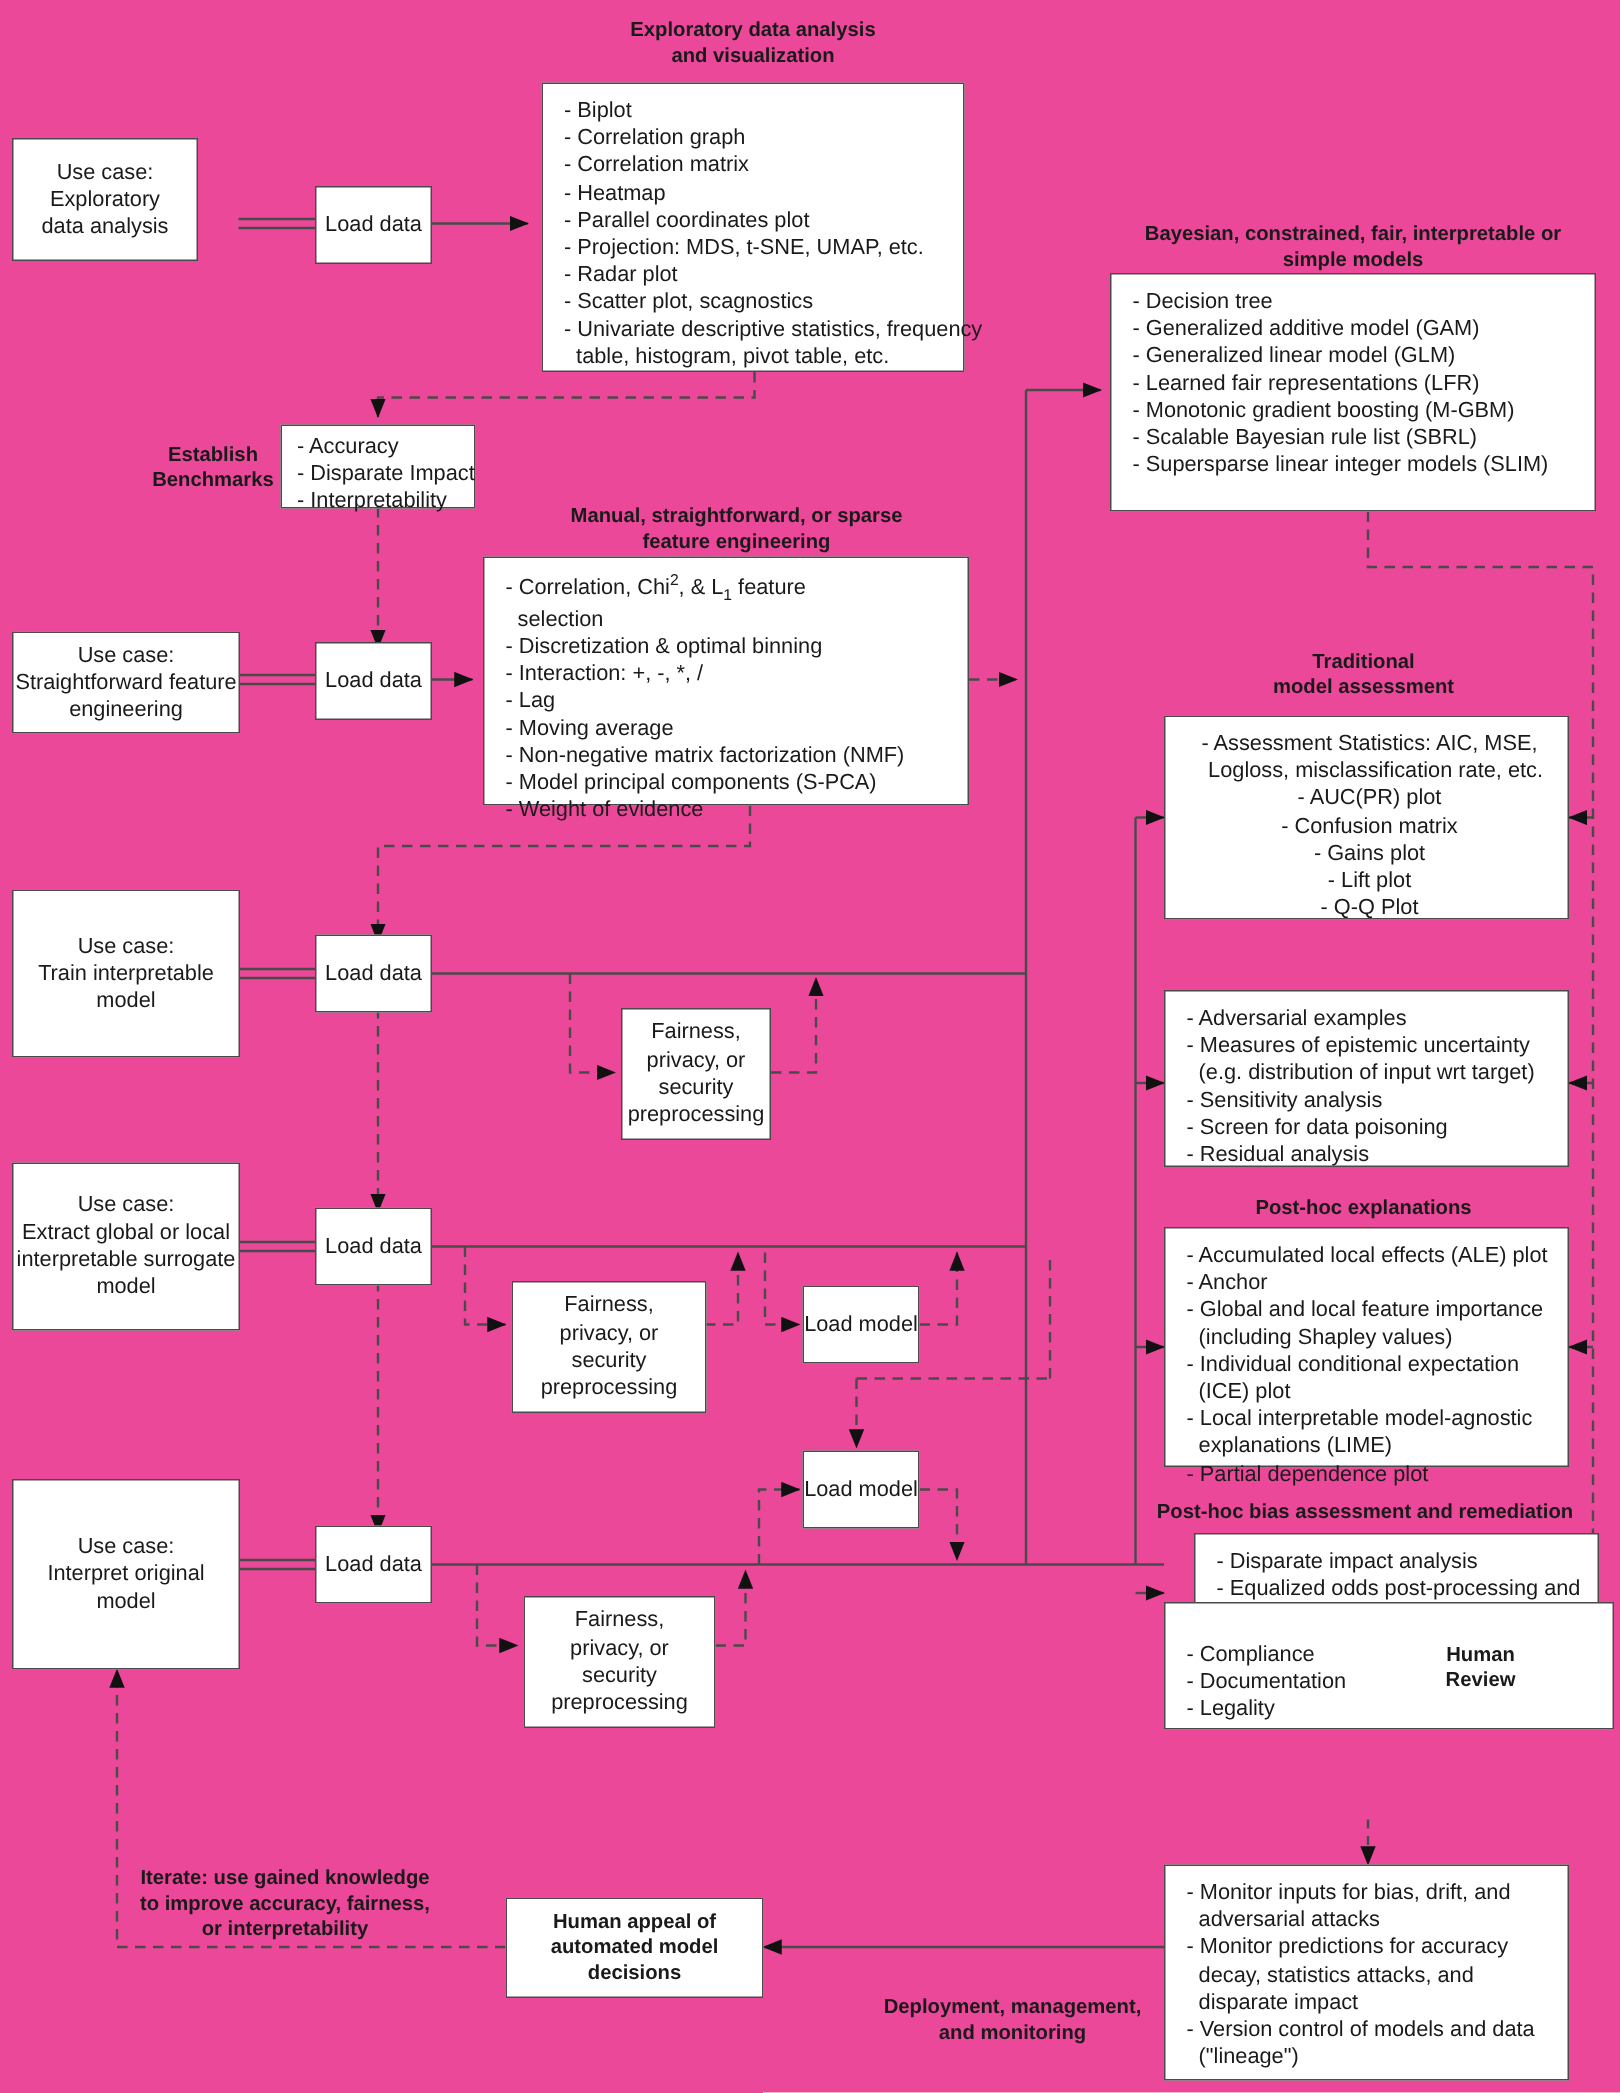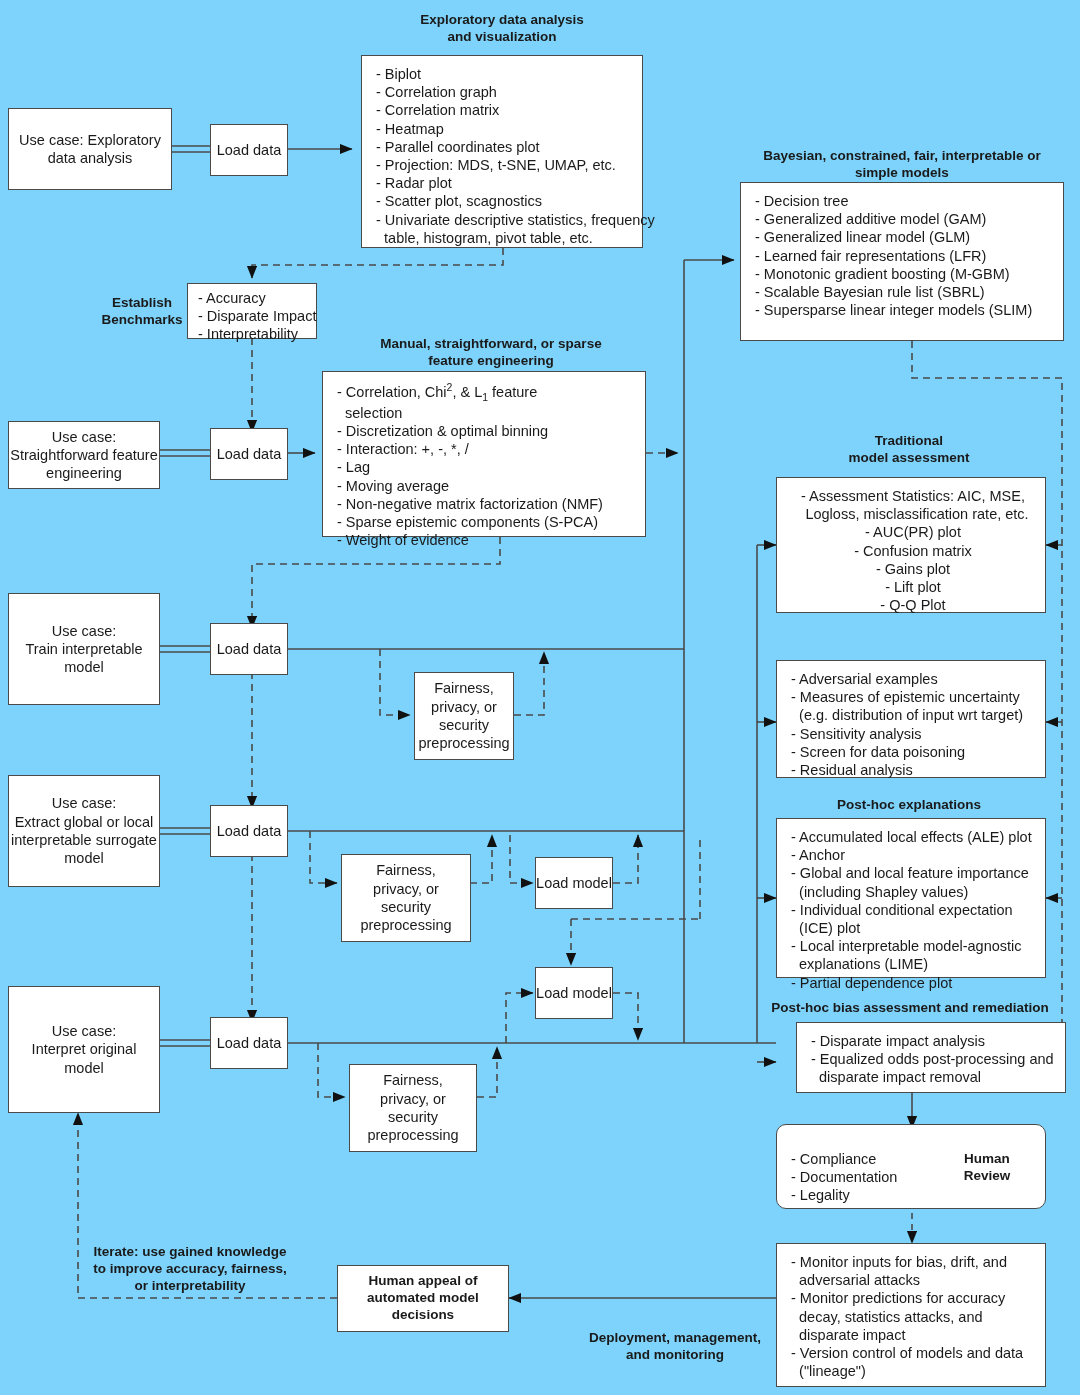--- a/index.html
+++ b/index.html
@@ -1,17 +1,17 @@
 <!DOCTYPE html>
 <html><head>
 <meta charset="utf-8">
 <style>
   html,body{margin:0;padding:0;background:#ffffff;}
   body{font-family:"Liberation Sans",sans-serif;color:#1a1a1a;}
-  #canvas{position:relative;width:1080px;height:1395px;background:#7dd3fc;overflow:hidden;}
+  #canvas{position:relative;width:1080px;height:1395px;background:#ec4899;overflow:hidden;}
   .box{position:absolute;border:1.6px solid #4a4a4a;background:#ffffff;box-sizing:border-box;}
   .box.center{display:flex;align-items:center;justify-content:center;text-align:center;}
   .title{position:absolute;font-weight:bold;text-align:center;line-height:1.25;font-size:13.5px;}
   .lbl{font-size:14.5px;line-height:1.26;}
   .listbox{padding:9px 10px 9px 14px;font-size:14.5px;line-height:1.255;}
   .listbox .li{white-space:pre;}
   svg.wires{position:absolute;left:0;top:0;width:1080px;height:1395px;pointer-events:none;}
   sup{font-size:0.72em;vertical-align:super;}
   sub{font-size:0.72em;vertical-align:sub;}
 </style>
@@ -109,21 +109,21 @@
       <path d="M337,1298 L78,1298 L78,1113" stroke-dasharray="7,5" marker-end="url(#ah)"></path>
 
     </g>
   </svg>
 
   <div class="title" style="left:352px;top:12px;width:300px;">
     <span>Exploratory data analysis</span><br>
     <span>and visualization</span>
   </div>
 
-  <div class="box center" style="left:8px;top:108px;width:164px;height:82px;align-items:center;">
+  <div class="box center" style="left:8px;top:92px;width:124px;height:82px;align-items:center;">
     <div class="lbl"><span>Use case: Exploratory</span><br><span>data analysis</span></div>
   </div>
 
   <div class="box center" style="left:210px;top:124px;width:78px;height:52px;">
     <div class="lbl">Load data</div>
   </div>
 
   <div class="box listbox" style="left:361px;top:55px;width:282px;height:193px;">
     <div>
         <div class="li">- Biplot</div>
@@ -165,21 +165,21 @@
 
   <div class="box listbox" style="left:322px;top:371px;width:324px;height:166px;">
     <div>
         <div class="li">- Correlation, Chi<sup>2</sup>, &amp; L<sub>1</sub> feature</div>
         <div class="li">&nbsp;&nbsp;selection</div>
         <div class="li">- Discretization &amp; optimal binning</div>
         <div class="li">- Interaction: +, -, *, /</div>
         <div class="li">- Lag</div>
         <div class="li">- Moving average</div>
         <div class="li">- Non-negative matrix factorization (NMF)</div>
-        <div class="li">- Sparse epistemic components (S-PCA)</div>
+        <div class="li">- Model principal components (S-PCA)</div>
         <div class="li">- Weight of evidence</div>
       </div>
   </div>
 
   <div class="title" style="left:728px;top:148px;width:348px;">
     <span>Bayesian, constrained, fair, interpretable or</span><br>
     <span>simple models</span>
   </div>
   <div class="box listbox" style="left:740px;top:182px;width:324px;height:159px;">
     <div>
@@ -241,21 +241,21 @@
     <span>Post-hoc bias assessment and remediation</span>
   </div>
   <div class="box listbox" style="left:776px;top:1022px;width:270px;height:71px;margin-left:20px;">
     <div>
         <div class="li">- Disparate impact analysis</div>
         <div class="li">- Equalized odds post-processing and</div>
         <div class="li">  disparate impact removal</div>
       </div>
   </div>
 
-  <div class="box" style="left:776px;top:1124px;width:270px;height:85px;border-radius:10px;">
+  <div class="box" style="left:776px;top:1068px;width:300px;height:85px;">
     <div class="listbox" style="position:absolute;left:0;top:16px;padding-left:14px;">
         <div class="li">- Compliance</div>
         <div class="li">- Documentation</div>
         <div class="li">- Legality</div>
       </div>
     <div class="title" style="left:160px;top:26px;width:100px;">
       <span>Human</span><br>
       <span>Review</span>
     </div>
   </div>

